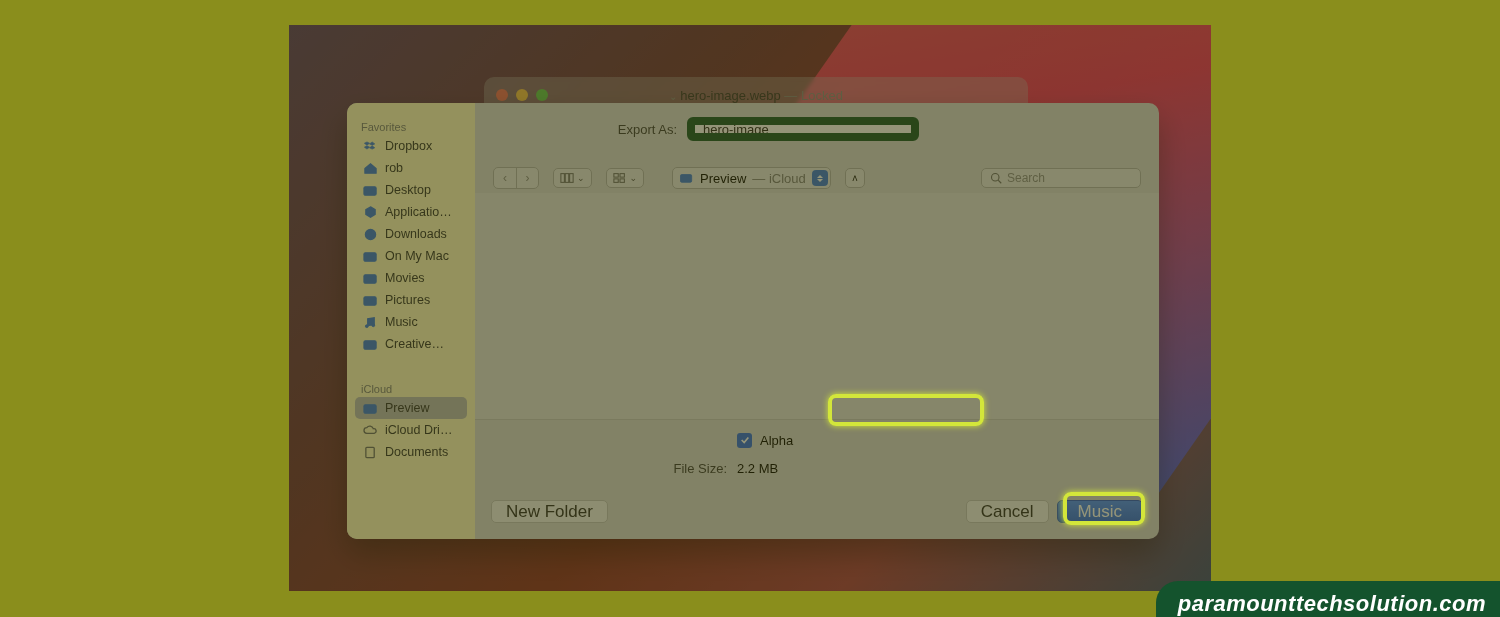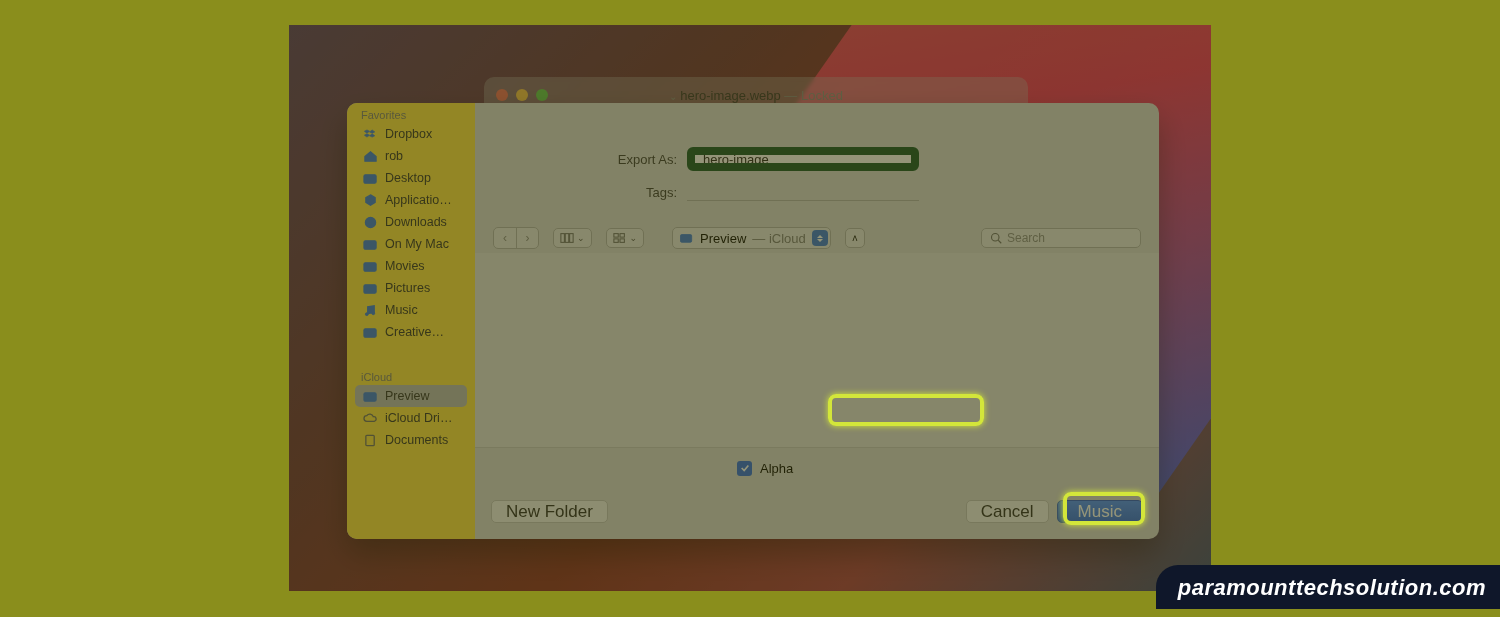--- a/index.html
+++ b/index.html
@@ -66,22 +66,22 @@
     width:812px; height:436px;
     background:#d8d8d8;
     border-radius:10px;
     box-shadow:0 15px 30px rgba(0,0,0,0.35);
     display:flex;
     overflow:hidden;
   }
   
   .sidebar{
     width:128px;
-    background:#fde047;
-    padding:2px 8px;
+    background:#fef9c3;
+    padding:14px 8px;
     font-size:12.5px;
     overflow:hidden;
   }
   .sb-header{
     color:#7a7a7a;
     font-size:11px;
     padding:4px 6px 2px;
   }
   .sb-item{
     display:flex; align-items:center; gap:7px;
@@ -91,21 +91,21 @@
     cursor:default;
     white-space:nowrap; overflow:hidden; text-overflow:ellipsis;
   }
   .sb-item.sel{ background:#b9b9b9; }
   .sb-icon{ width:15px; height:13px; display:inline-flex; align-items:center; justify-content:center; flex:0 0 15px; }
   .sb-icon svg{ width:15px; height:13px; }
   .blue-i{ fill:#3a77d8; stroke:#3a77d8; }
   .grey-i{ fill:none; stroke:#6a6a6a; }
 
   
-  .panel{ flex:1; position:relative; display:flex; flex-direction:column;margin-top:30px; }
+  .panel{ flex:1; position:relative; display:flex; flex-direction:column; }
 
   .topfields{
     padding:14px 60px 6px 0;
   }
   .fieldrow{
     display:flex; align-items:center;
     margin-bottom:12px;
   }
   .flabel{
     width:212px; text-align:right; padding-right:10px;
@@ -232,25 +232,25 @@
   }
   .btn.primary{
     background:linear-gradient(#4a8bff,#2f6ae0);
     border:1px solid #2a5acc; color:#fff;
     padding:0 20px;
   }
   .fspacer{ flex:1; }
 
   
   .wm-pill{
-    position:absolute; right:0; bottom:8px;
-    background:#0f172a;
+    position:absolute; right:0; bottom:0;
+    background:#14532d;
     color:#fff;
     border-radius:22px 0 0 0;
-    padding:10px 14px 8px 22px;
+    padding:10px 14px 0 22px;
     font-size:22px;
     font-style:italic;
     font-weight:700;
     letter-spacing:0.5px;
   }
 </style>
 </head>
 <body>
 
 <div class="shot">
@@ -387,24 +387,20 @@
         <span>Documents</span>
       </div>
     </div>
 
     <div class="panel">
 
       <div class="topfields">
         <div class="fieldrow">
           <div class="flabel">Export As:</div>
           <input class="tinput" value="hero-image" style="">
-        </div>
-        <div class="fieldrow tagsrow">
-          <div class="flabel">Tags:</div>
-          <div class="tag-underline"></div>
         </div>
       </div>
 
       <div class="toolbar">
         <div class="nav-btns">
           <span>‹</span>
           <span>›</span>
         </div>
         <div class="view-ctrl">
           <svg viewBox="0 0 16 12">
@@ -449,20 +445,24 @@
       <div class="formats">
         <div class="frow">
           <div class="flab"></div>
           <span class="chk">
             <svg viewBox="0 0 12 12">
                 <path fill="none" stroke="#fff" stroke-width="2" d="M2 6l3 3 5-6"></path>
               </svg>
           </span>
           <span>Alpha</span>
         </div>
+        <div class="frow">
+          <div class="flab">File Size:</div>
+          <span>2.2 MB</span>
+        </div>
       </div>
 
       <div class="btnrow">
         <div class="btn">New Folder</div>
         <div class="fspacer"></div>
         <div class="btn" style="margin-right:8px;text-align:center;">Cancel</div>
         <div class="btn primary">Music</div>
       </div>
 
     </div>

